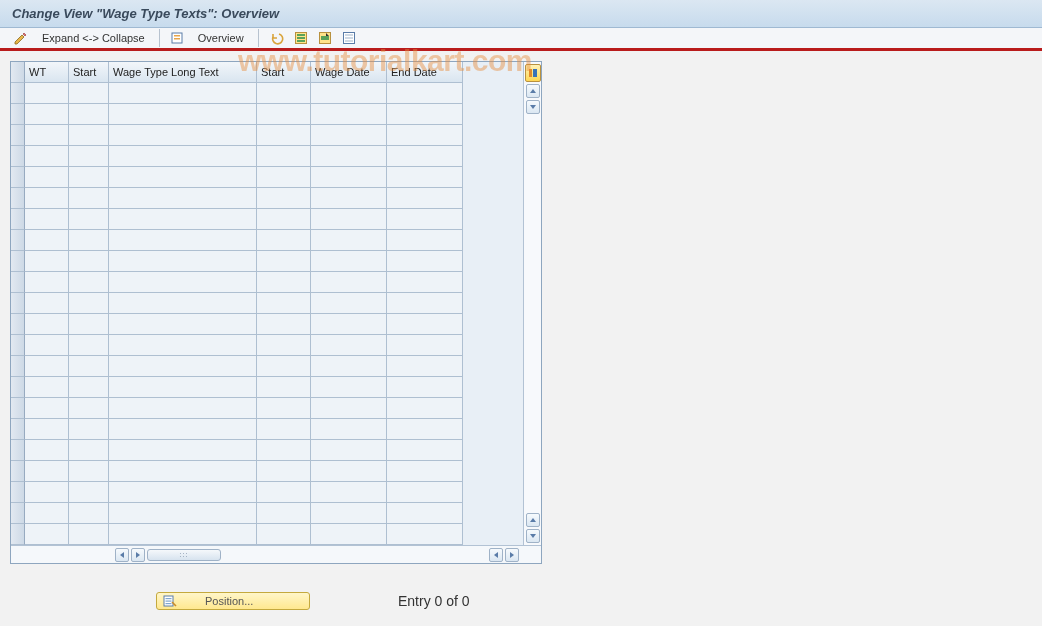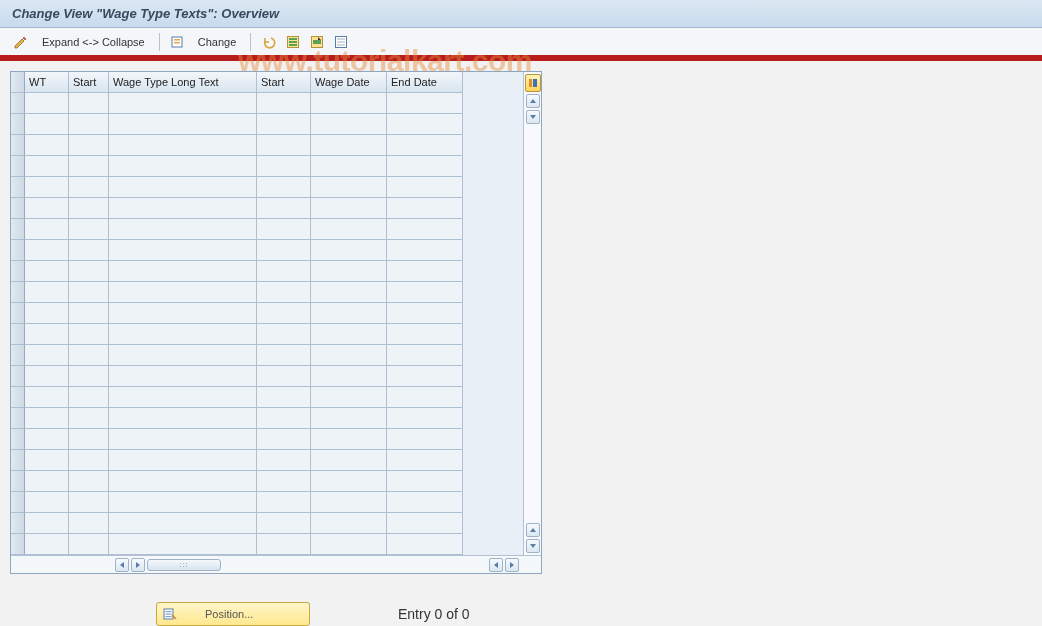--- a/index.html
+++ b/index.html
@@ -22,22 +22,22 @@
     font-style: italic;
     font-weight: bold;
     color: #3a4a5c;
   }
   .toolbar {
     display: flex;
     align-items: center;
     gap: 4px;
     padding: 3px 10px;
     background: #f4f6f9;
-    border-bottom: 6px solid #b91c1c;
-    height: 33px;
+    border-bottom: 3px solid #b91c1c;
+    height: 23px;
   }
   .tb-btn {
     display: inline-flex;
     align-items: center;
     justify-content: center;
     height: 20px;
     min-width: 20px;
     padding: 0 3px;
     border-radius: 2px;
     cursor: pointer;
@@ -176,21 +176,21 @@
   }
 
   .footer-area {
     margin-top: 28px;
     display:flex;
     align-items:center;
   }
   .position-btn {
     margin-left: 146px;
     width: 154px;
-    height: 24px;
+    height: 18px;
     background: linear-gradient(#fff6c9,#ffe88f);
     border: 1px solid #c4a93e;
     border-radius: 3px;
     display:flex;
     align-items:center;
     gap: 28px;
     padding: 0 6px;
     cursor:pointer;
     color:#555;
     font-size:11px;
@@ -224,21 +224,21 @@
   <div class="tb-btn">
     <span>
       <svg width="14" height="14" viewBox="0 0 14 14">
           <rect x="1" y="2" width="10" height="10" fill="#fff" stroke="#5a7ca8" stroke-width="1"></rect>
           <rect x="3" y="4" width="6" height="1.5" fill="#e8a54a"></rect>
           <rect x="3" y="7" width="6" height="1.5" fill="#e8a54a"></rect>
         </svg>
     </span>
   </div>
   <div class="tb-btn tb-text">
-    <span>Change</span>
+    <span>Overview</span>
   </div>
   <div class="tb-sep"></div>
   <div class="tb-btn">
     <span>
       <svg width="14" height="14" viewBox="0 0 14 14">
           <path d="M9 3 A5 5 0 1 1 3 6" fill="none" stroke="#d9a43c" stroke-width="1.6"></path>
           <path d="M3 3 L3 7 L7 7" fill="none" stroke="#d9a43c" stroke-width="1.6"></path>
         </svg>
     </span>
   </div>

